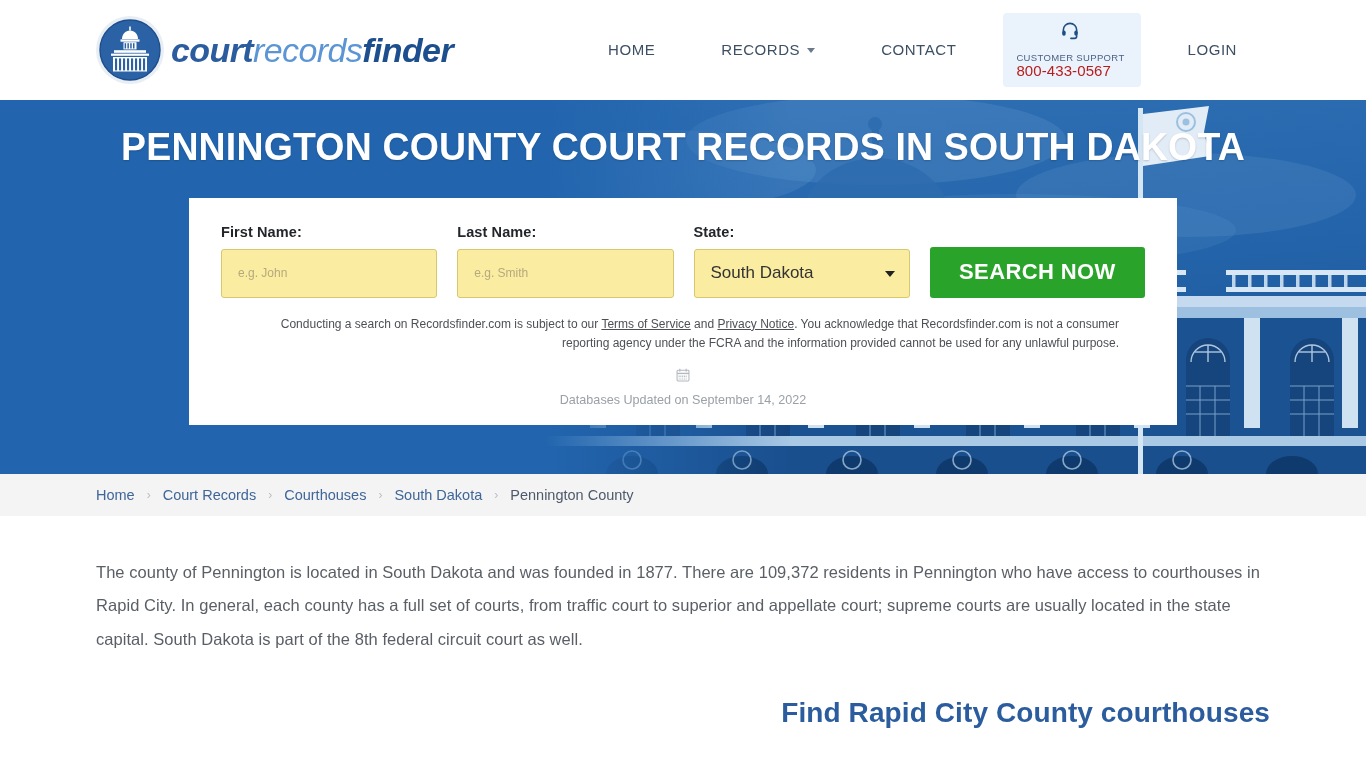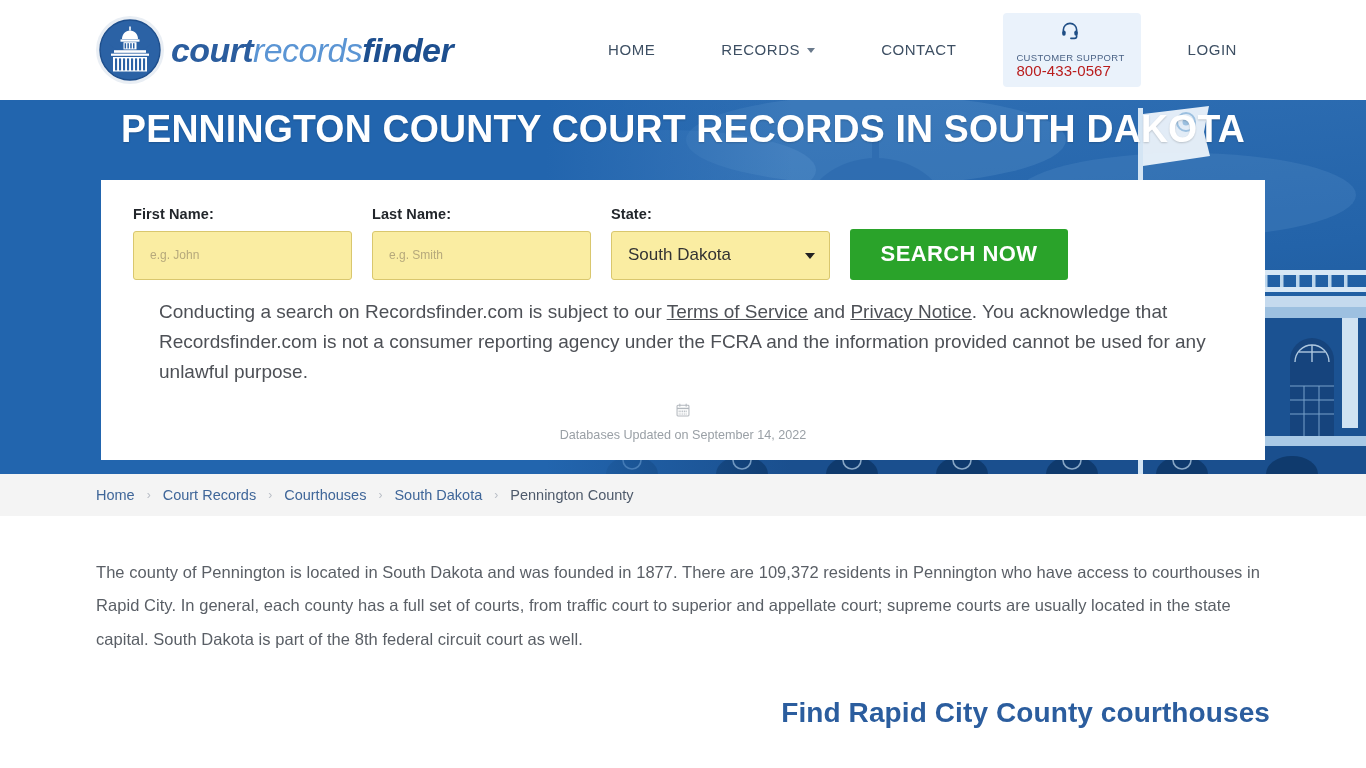--- a/index.html
+++ b/index.html
@@ -97,36 +97,36 @@
     position: absolute;
     top: 0; right: 0; bottom: 0;
     width: 820px;
     overflow: hidden;
   }
   .hero-photo svg { display: block; width: 820px; height: 374px; }
   .hero-inner {
     position: relative;
     z-index: 3;
     width: 1366px;
-    padding-top: 8px;
+    padding-top: 26px;
   }
   .hero-title {
     text-align: center;
     color: #ffffff;
     font-size: 38px;
     font-weight: 700;
     letter-spacing: .2px;
     line-height: 1.12;
     transform: scaleX(0.985);
     text-shadow: 0 1px 2px rgba(0,0,0,.18);
   }
 
   
   .search-card {
-    width: 1164px;
+    width: 988px;
     margin: 29px auto 0;
     background: #ffffff;
     padding: 26px 32px 18px;
   }
   .field-row {
     display: flex;
     align-items: flex-end;
     gap: 20px;
   }
   .field { display: flex; flex-direction: column; }
@@ -186,22 +186,22 @@
     color: #ffffff;
     font-size: 22px;
     font-weight: 700;
     letter-spacing: .4px;
     font-family: "Liberation Sans", sans-serif;
     cursor: pointer;
     margin-bottom: 0;
   }
   .disclaimer {
     margin-top: 17px;
-    text-align: left;
-    font-size: 19px;
+    text-align: right;
+    font-size: 12px;
     line-height: 1.58;
     color: #4d5056;
     padding: 0 26px;
   }
   .disclaimer a { color: #4d5056; text-decoration: underline; cursor: pointer; }
   .db-updated {
     margin-top: 16px;
     text-align: center;
     font-size: 12.6px;
     color: #9aa0a6;

